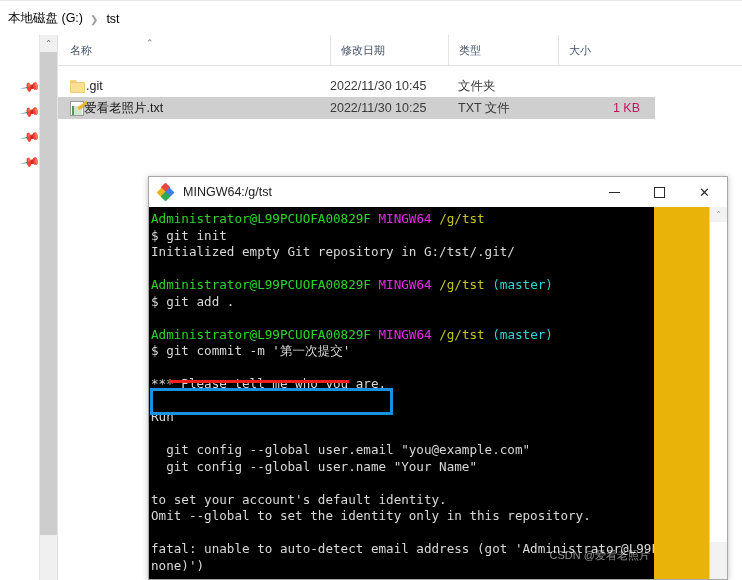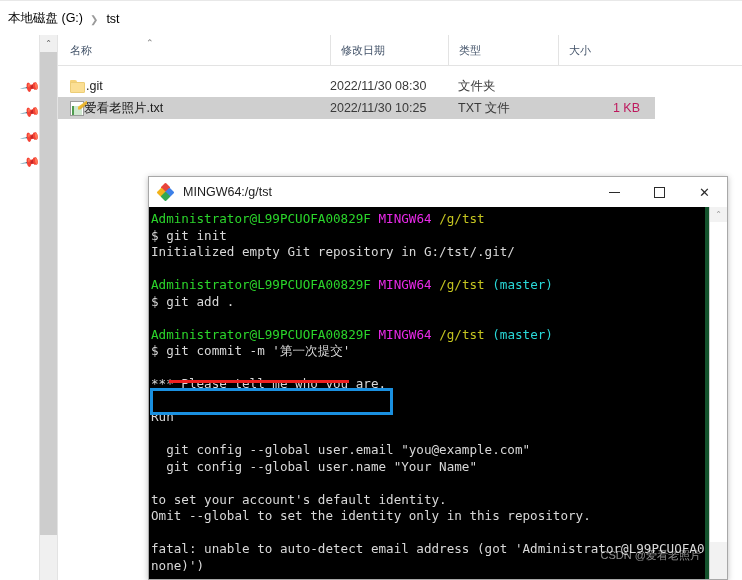--- a/index.html
+++ b/index.html
@@ -182,21 +182,21 @@
     background: linear-gradient(135deg, #f3c63a 35%, #d8a028 70%);
     transform: rotate(0deg);
     clip-path: polygon(100% 0, 100% 40%, 25% 100%, 0 100%, 0 70%);
   }
 
   
   #terminal-window {
     position: absolute;
     left: 148px; top: 176px;
     width: 580px; height: 404px;
-    background: #14532d;
+    background: #eab308;
     border: 1px solid #a8a8a8;
     box-shadow: 0 1px 6px rgba(0,0,0,0.25);
     box-sizing: border-box;
   }
   #term-titlebar {
     position: absolute;
     left: 0; top: 0;
     width: 578px; height: 30px;
     background: #ffffff;
     display: flex; align-items: center;
@@ -228,21 +228,21 @@
   }
   #btn-min { right: 90px; }
   #btn-max { right: 45px; }
   #btn-close { right: 0; }
   .min-glyph { display: block; width: 11px; height: 1px; background: #2b2b2b; }
   .max-glyph { display: block; width: 11px; height: 11px; border: 1px solid #2b2b2b; box-sizing: border-box; }
 
   #term-body {
     position: absolute;
     left: 0; top: 30px;
-    width: 556px; height: 372px;
+    width: 505px; height: 372px;
     background: #000000;
     overflow: hidden;
   }
   #term-scroll {
     position: absolute;
     right: 0; top: 30px;
     width: 18px; height: 372px;
     background: #f2f2f2;
     border-left: 1px solid #d4d4d4;
     box-sizing: border-box;
@@ -342,21 +342,21 @@
       <div class="col-header" style="left:500px;width:96px">
         <span>大小</span>
       </div>
     </div>
 
     <div class="file-row" style="top:40px">
       <div class="file-cell cell-name">
         <span class="folder-icon"></span>
         <span>.git</span>
       </div>
-      <div class="file-cell cell-date">2022/11/30 08:30</div>
+      <div class="file-cell cell-date">2022/11/30 10:45</div>
       <div class="file-cell cell-type">文件夹</div>
       <div class="file-cell cell-size"></div>
     </div>
 
     <div class="file-row selected" style="top:62px">
       <div class="file-cell cell-name">
         <span class="txt-icon">
           <span class="pad"></span>
             <span class="pen"></span>
         </span>

